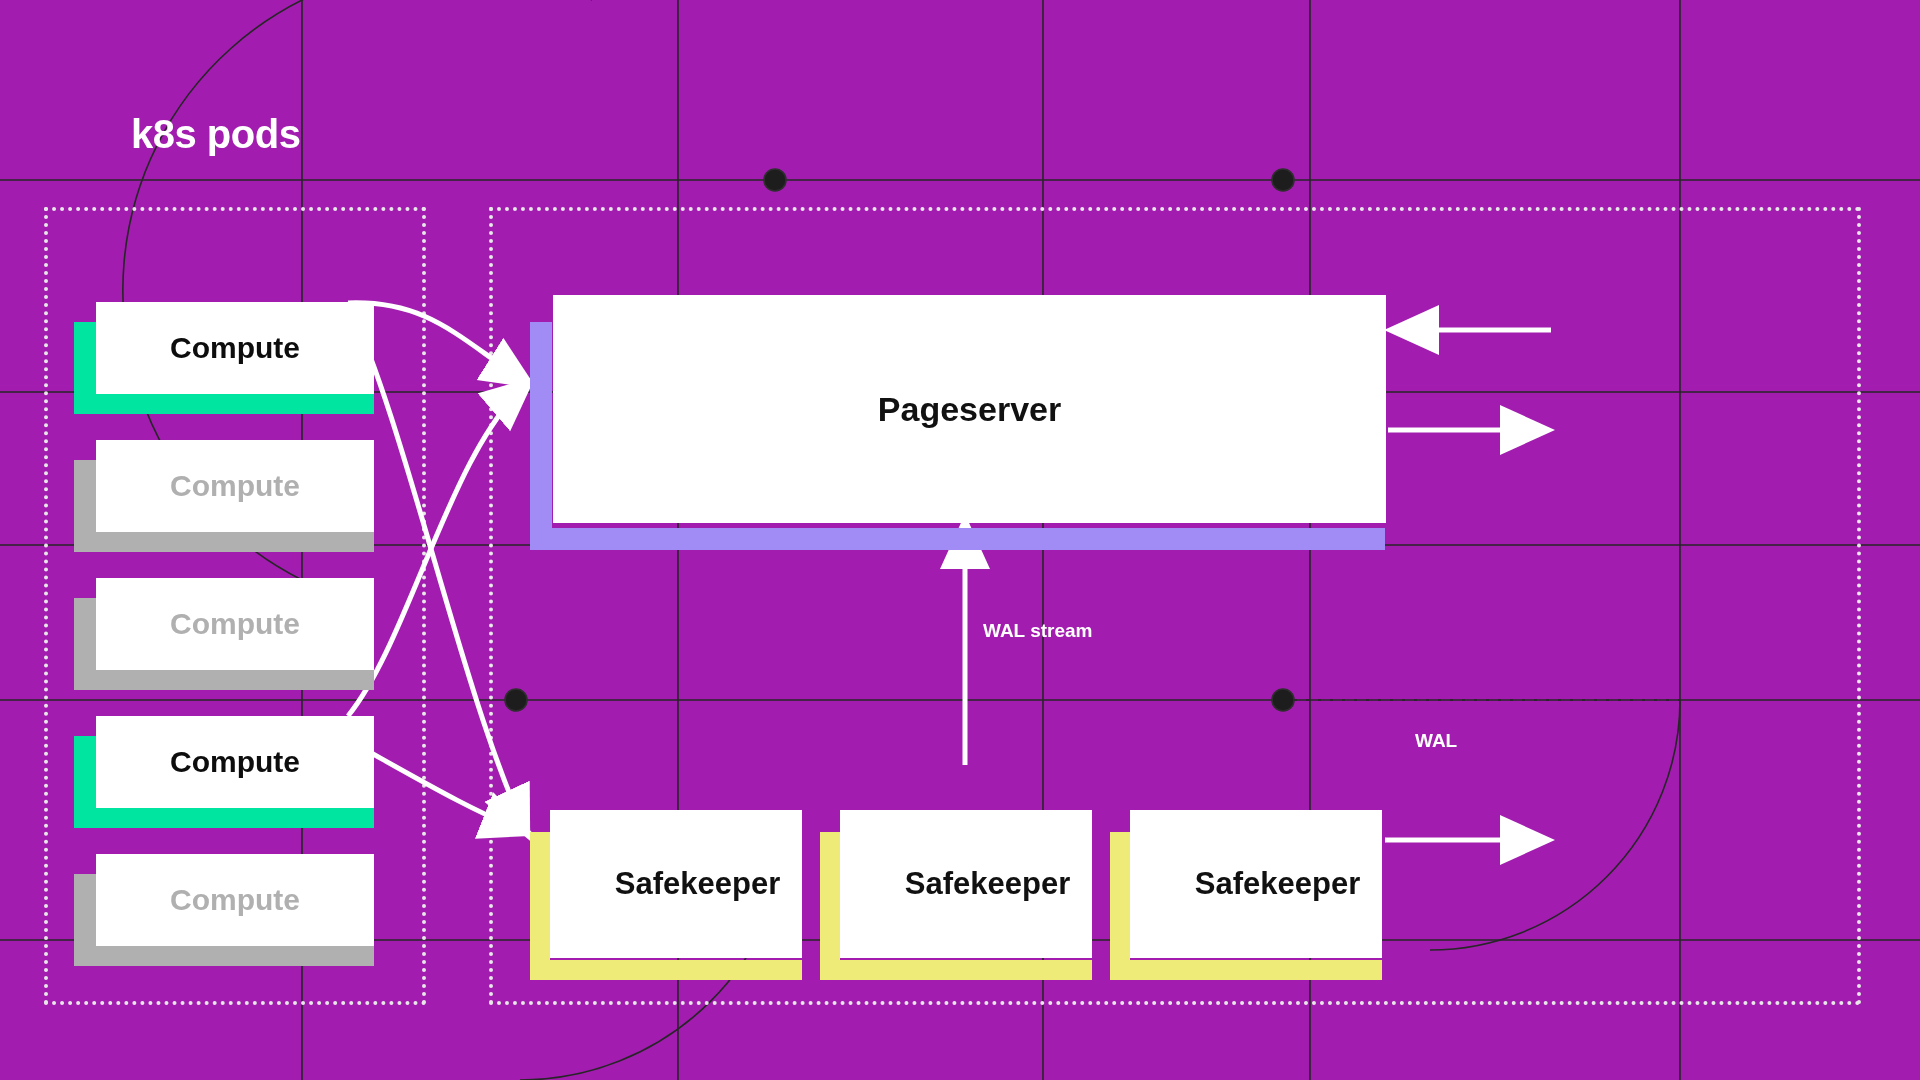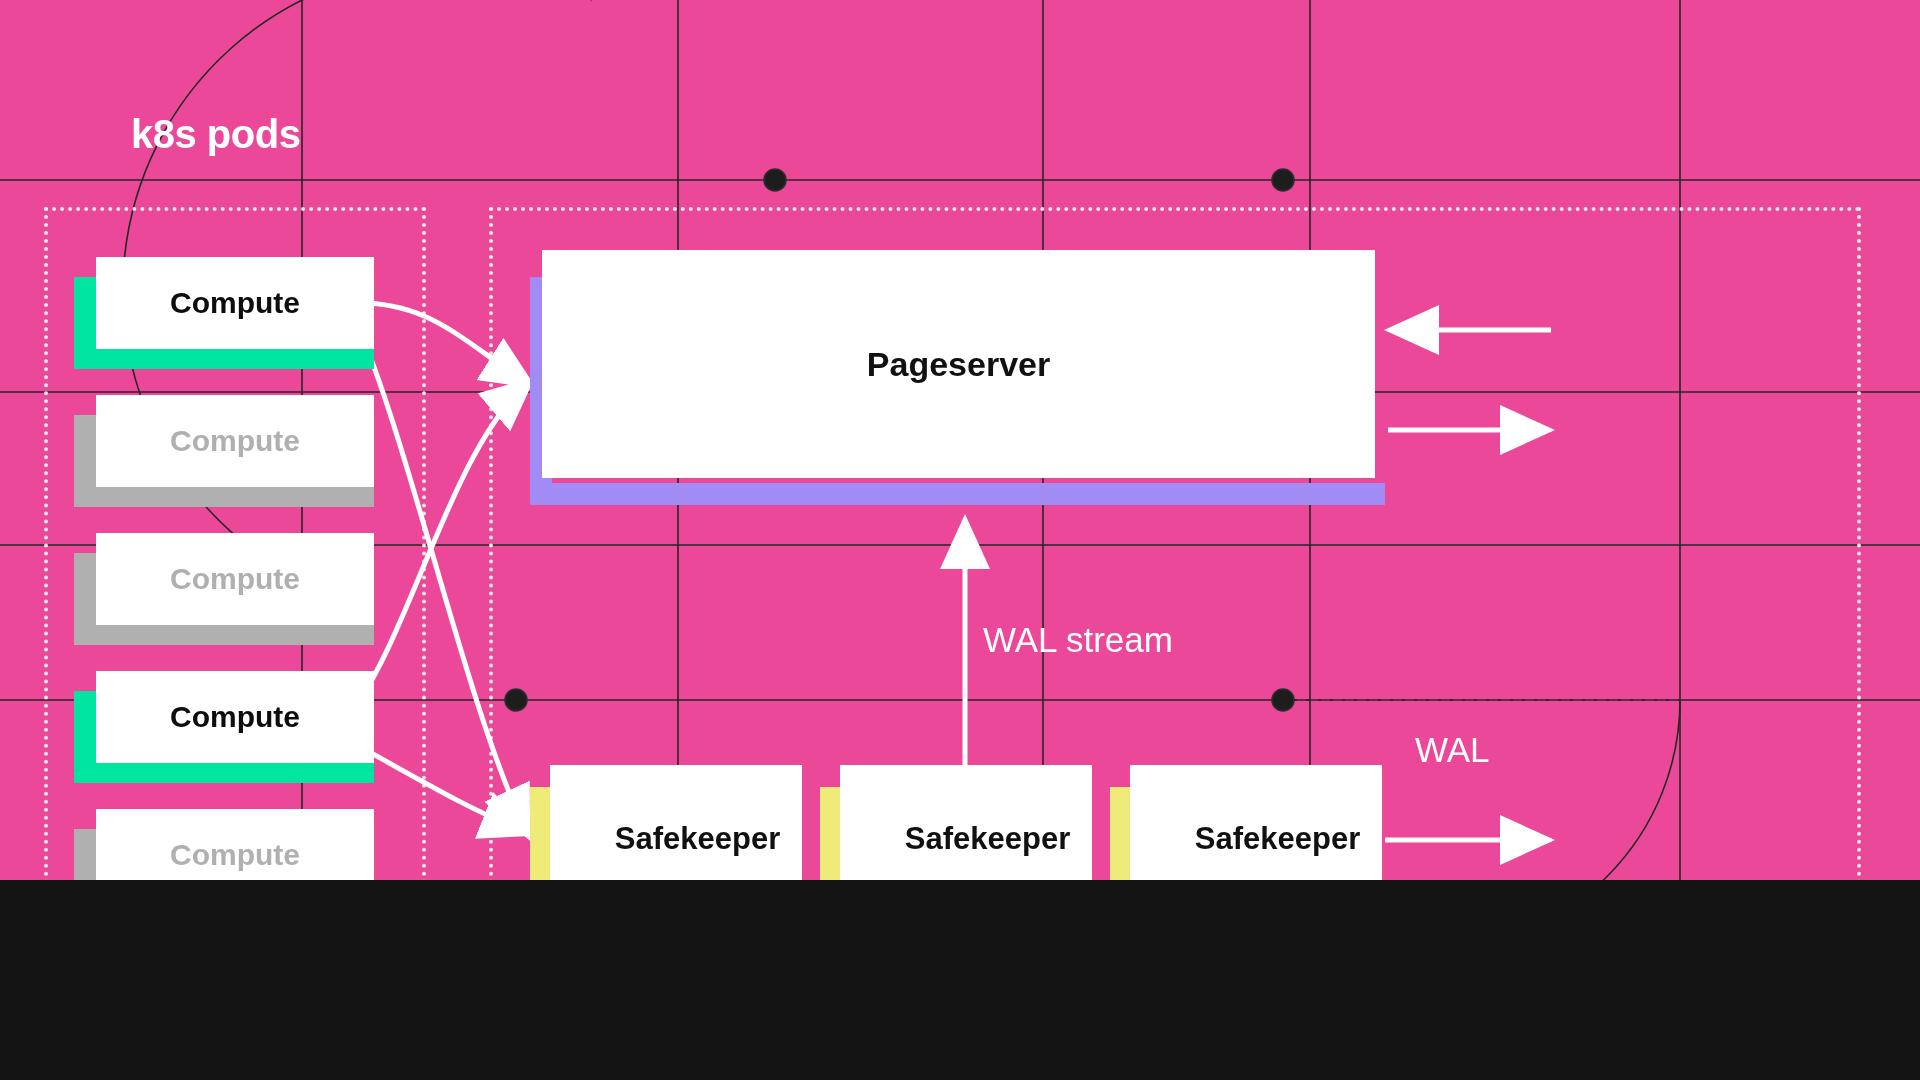--- a/index.html
+++ b/index.html
@@ -12,22 +12,22 @@
     height: 1080px;
     overflow: hidden;
     font-family: "Liberation Sans", sans-serif;
     position: relative;
   }
 
   #stage {
     position: absolute;
     inset: 0;
     width: 1920px;
-    height: 880px;
-    background: #ec4899;
+    height: 1080px;
+    background: #a21caf;
     overflow: hidden;
   }
 
   
   .bg-deco {
     position: absolute;
     inset: 0;
     pointer-events: none;
     z-index: 0;
   }
@@ -51,20 +51,21 @@
     border: 4px dotted #e8e8e8;
     z-index: 2;
   }
   #group-k8s   { left: 44px;  top: 207px; width: 374px;  height: 790px; }
   #group-store { left: 489px; top: 207px; width: 1364px; height: 790px; }
 
   
   .node {
     position: absolute;
     z-index: 6;
+    margin-top: 45px;
   }
   .node .card {
     position: absolute;
     background: #ffffff;
     color: #111111;
     display: flex;
     align-items: center;
     justify-content: center;
     text-align: center;
     font-weight: bold;
@@ -101,21 +102,21 @@
   #node-pageserver { left: 530px; top: 250px; width: 855px; height: 255px; }
   #node-pageserver .shadow-l {
     position: absolute; left: 0; top: 27px; width: 22px; height: 228px;
     background: #a18cf5;
   }
   #node-pageserver .shadow-b {
     position: absolute; left: 0; bottom: 0; width: 855px; height: 22px;
     background: #a18cf5;
   }
   #node-pageserver .card {
-    left: 12px; top: 0; width: 833px; height: 228px;
+    left: 23px; top: 0; width: 833px; height: 228px;
     font-size: 34px;
   }
 
   
   .safekeeper { width: 272px; height: 170px; }
   .safekeeper .shadow-l {
     position: absolute; left: 0; top: 22px; width: 20px; height: 148px;
     background: #eeeb78;
   }
   .safekeeper .shadow-b {
@@ -153,22 +154,22 @@
     width: 1920px;
     height: 1080px;
     z-index: 4;
     pointer-events: none;
   }
 
   
   .edge-label {
     position: absolute;
     color: #ffffff;
-    font-weight: normal;
-    font-size: 35px;
+    font-weight: bold;
+    font-size: 19px;
     white-space: nowrap;
     z-index: 7;
   }
   #label-wal-stream { left: 983px; top: 620px; }
   #label-wal        { left: 1415px; top: 730px; }
 </style>
 </head>
 <body>
 
 <div id="stage">

